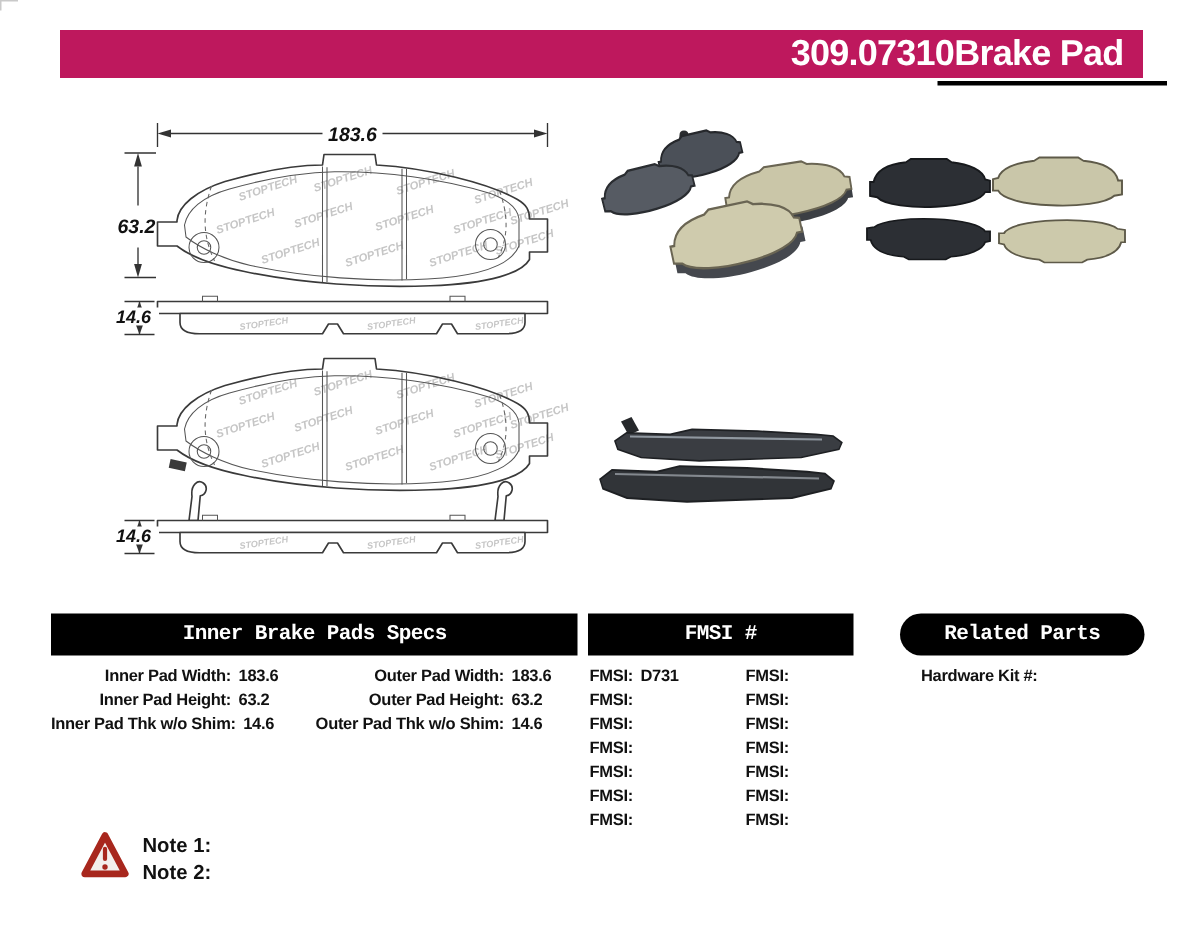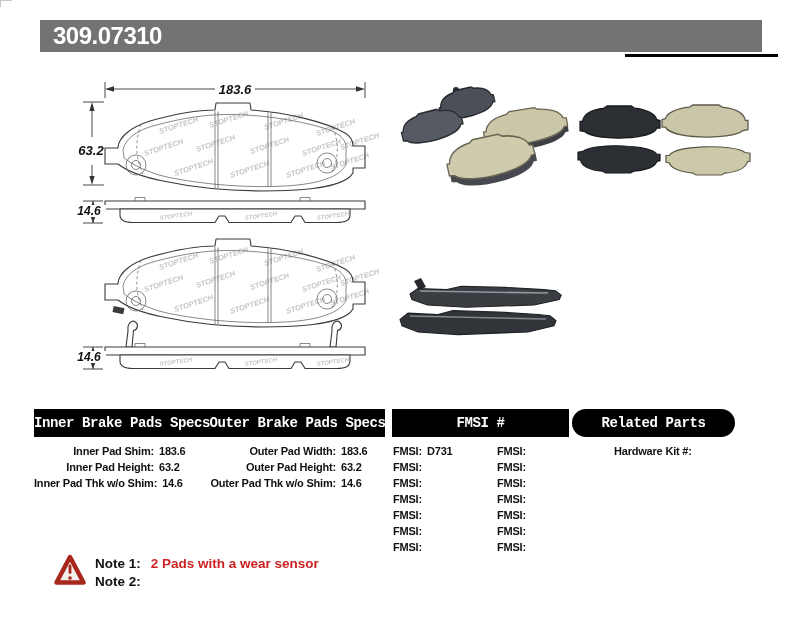--- a/index.html
+++ b/index.html
@@ -1,31 +1,31 @@
 <!DOCTYPE html>
 <html><head>
 <meta charset="utf-8">
 <style>
   html,body{margin:0;padding:0;width:800px;height:619px;background:#fff;overflow:hidden;
     font-family:"Liberation Sans",sans-serif;color:#111;position:relative;}
   .abs{position:absolute;}
   
-  .header-bar{left:40px;top:20px;width:722px;height:32px;background:#737373;color:#fff;
-    display:flex;justify-content:flex-start;align-items:center;padding:0 13px;box-sizing:border-box;}
+  .header-bar{left:40px;top:20px;width:722px;height:32px;background:#be185d;color:#fff;
+    display:flex;justify-content:flex-end;align-items:center;padding:0 13px;box-sizing:border-box;}
   .part-number,.product-title{font-size:24px;font-weight:bold;letter-spacing:-0.5px;white-space:nowrap;}
   .title-underline{left:625px;top:54px;width:153px;height:3px;background:#000;}
   .corner-mark-h{left:0;top:0;width:12px;height:1px;background:#c9c9c9;}
   .corner-mark-v{left:0;top:0;width:1px;height:7px;background:#c9c9c9;}
   
   .bar{top:409px;height:28px;background:#000;color:#fff;display:flex;align-items:center;justify-content:center;font-family:Liberation Mono, monospace;}
   .bar-split{justify-content:space-around;}
   .bar-title{font-size:14px;font-weight:bold;letter-spacing:-0.4px;white-space:nowrap;}
   .bar-specs{left:34px;width:351px;}
   .bar-fmsi{left:392px;width:177px;}
-  .bar-related{left:572px;width:163px;border-radius:14px;}
+  .bar-related{left:600px;width:163px;border-radius:14px;}
   .bar-specs .bar-title{width:50%;text-align:center;}
   
   .spec-col{display:flex;flex-direction:column;}
   .spec-row{display:flex;height:16px;align-items:center;font-size:11px;font-weight:bold;letter-spacing:-0.2px;}
   .spec-label{text-align:right;white-space:nowrap;}
   .inner-col .spec-label{flex:0 0 120px;}
   .outer-col .spec-label{flex:0 0 126px;}
   .spec-value{margin-left:5px;white-space:nowrap;}
   .fmsi-col{display:flex;flex-direction:column;}
   .fmsi-row{display:grid;grid-template-columns:34px 70px 34px 40px;height:16px;align-items:center;
@@ -49,20 +49,21 @@
   .dimtxt-sm{font:italic bold 12px "Liberation Sans",sans-serif;fill:#111;}
 </style>
 </head>
 <body>
 
 <div class="abs corner-mark-h"></div>
 <div class="abs corner-mark-v"></div>
 
 <div class="abs header-bar">
   <span class="part-number">309.07310</span>
+  <span class="product-title">Brake Pad</span>
 </div>
 <div class="abs title-underline"></div>
 
 <svg class="abs" style="left:50px;top:75px" width="340" height="320" viewBox="0 0 340 320">
   <defs>
     <g id="padFront">
       <g class="wm">
         <text transform="translate(55,32) rotate(-18)">STOPTECH</text>
         <text transform="translate(105,26) rotate(-18)">STOPTECH</text>
         <text transform="translate(160,28) rotate(-18)">STOPTECH</text>
@@ -177,32 +178,31 @@
     <path d="M24,196 l7,-3 5,9 -7,3 z" fill="#26282b"></path>
     <use href="#sideSil" transform="translate(18,198) scale(0.97,1.1)" fill="#3a3d42" stroke="#1e2023" stroke-width="1"></use>
     <use href="#sideSil" transform="translate(8,222) scale(1.0,1.25)" fill="#313438" stroke="#1e2023" stroke-width="1"></use>
     <path d="M30,206 L158,208" stroke="#9098a0" stroke-width="1.5" fill="none"></path>
     <path d="M20,231 L156,234" stroke="#83888e" stroke-width="1.5" fill="none"></path>
   </g>
 </svg>
 
 <div class="abs bar bar-specs bar-split">
   <span class="bar-title">Inner Brake Pads Specs</span>
-  <span class="bar-title">Outer Brake Pads Specs</span>
 </div>
 <div class="abs bar bar-fmsi">
   <span class="bar-title">FMSI #</span>
 </div>
 <div class="abs bar bar-related">
   <span class="bar-title">Related Parts</span>
 </div>
 
 <div class="abs spec-col inner-col" style="left:34px;top:443px;width:170px">
   <div class="spec-row">
-    <span class="spec-label">Inner Pad Shim:</span>
+    <span class="spec-label">Inner Pad Width:</span>
     <span class="spec-value">183.6</span>
   </div>
   <div class="spec-row">
     <span class="spec-label">Inner Pad Height:</span>
     <span class="spec-value">63.2</span>
   </div>
   <div class="spec-row">
     <span class="spec-label">Inner Pad Thk w/o Shim:</span>
     <span class="spec-value">14.6</span>
   </div>
@@ -273,18 +273,17 @@
   <span class="spec-value"></span>
 </div>
 
 <svg class="abs" style="left:54px;top:553px" width="32" height="34" viewBox="0 0 32 34">
   <path d="M16,4 L29.5,29.5 L2.5,29.5 Z" fill="#f3efec" stroke="#a8271d" stroke-width="4.5" stroke-linejoin="round"></path>
   <rect x="14.6" y="11.5" width="2.8" height="9.5" rx="1.4" fill="#a8271d"></rect>
   <circle cx="16" cy="25" r="1.8" fill="#a8271d"></circle>
 </svg>
 <div class="abs note-row" style="left:95px;top:556px">
   <span class="note-label">Note 1:</span>
-  <span class="note-red">2 Pads with a wear sensor</span>
 </div>
 <div class="abs note-row" style="left:95px;top:574px">
   <span class="note-label">Note 2:</span>
   <span class="note-red"></span>
 </div>
 
 </body></html>

